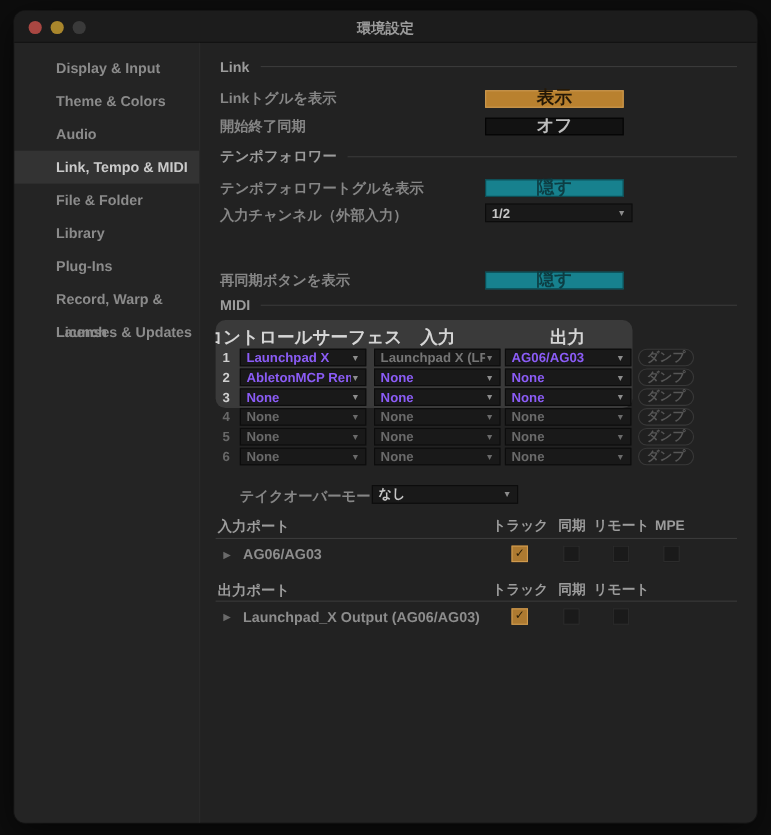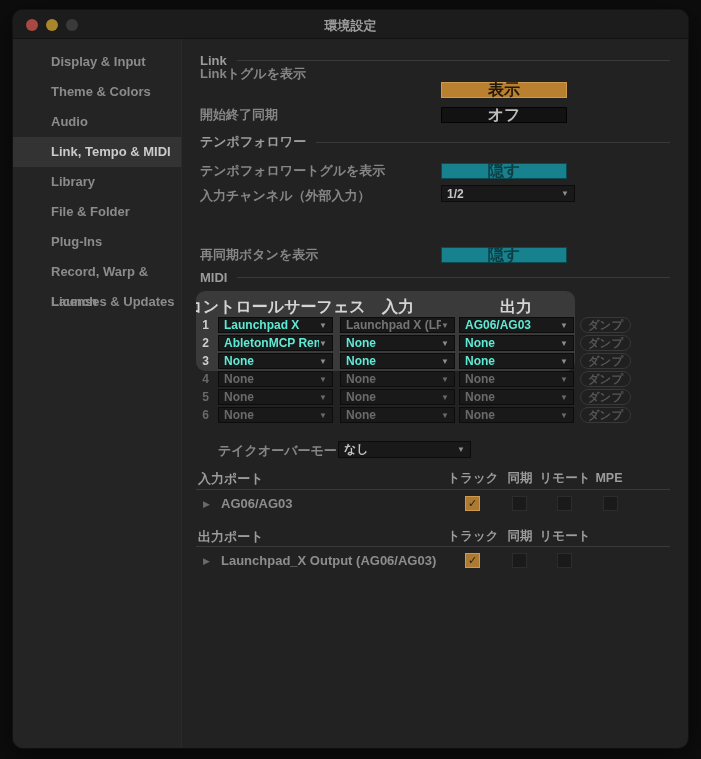--- a/index.html
+++ b/index.html
@@ -48,21 +48,21 @@
 
   
   .midi-box { position:absolute; left:183px; top:281px; width:379px; height:80px;
               background:#3a3a3a; border-radius:9px; overflow:hidden; }
   .midi-col-hdr { position:absolute; top:6px; transform:translateX(-50%);
                   font-size:16px; font-weight:bold; color:#d5d5d5; white-space:nowrap; }
   .midi-row { position:absolute; left:0; width:675px; height:16px; }
   .row-num { position:absolute; left:178px; width:18px; height:16px; line-height:16px;
              text-align:right; font-size:12px; font-weight:bold; color:#cfcfcf; }
   .midi-row .dd { top:0; width:115px; height:16px; }
-  .midi-row .dd .dd-text { color:#5eead4; }
+  .midi-row .dd .dd-text { color:#8b5cf6; }
   .dd.c1 { left:205px; } .dd.c2 { left:327px; } .dd.c3 { left:446px; }
   .dd.disabled .dd-text, .dd.disabled .arr { color:#757575; }
   .midi-row.dim .row-num { color:#686868; }
   .midi-row.dim .dd .dd-text, .midi-row.dim .dd .arr { color:#6a6a6a; }
   .dump { position:absolute; left:567px; top:0; width:51px; height:16px;
           border-radius:9px; background:#202020; border:1px solid #383838;
           text-align:center; line-height:14px; font-size:11.5px; font-weight:bold;
           color:#565656; cursor:pointer; }
 
   
@@ -91,32 +91,32 @@
     <span class="tl yellow"></span>
     <span class="tl gray"></span>
     <div class="title">環境設定</div>
   </div>
 
   <div class="sidebar">
     <div class="side-item">Display &amp; Input</div>
     <div class="side-item">Theme &amp; Colors</div>
     <div class="side-item">Audio</div>
     <div class="side-item selected">Link, Tempo &amp; MIDI</div>
+    <div class="side-item">File &amp; Folder</div>
     <div class="side-item">Library</div>
-    <div class="side-item">File &amp; Folder</div>
     <div class="side-item">Plug-Ins</div>
     <div class="side-item">Record, Warp &amp; Launch</div>
     <div class="side-item">Licenses &amp; Updates</div>
   </div>
 
   <div class="sec-hdr" style="top:42px">
     <span class="sec-title">Link</span>
     <span class="sec-line"></span>
   </div>
-  <div class="lbl" style="top:56px">Linkトグルを表示</div>
+  <div class="lbl" style="top:72px">Linkトグルを表示</div>
   <div class="btn orange" style="top:72px">表示</div>
   <div class="lbl" style="top:97px">開始終了同期</div>
   <div class="btn dark" style="top:97px">オフ</div>
 
   <div class="sec-hdr" style="top:124px">
     <span class="sec-title">テンポフォロワー</span>
     <span class="sec-line"></span>
   </div>
   <div class="lbl" style="top:153px">テンポフォロワートグルを表示</div>
   <div class="btn teal" style="top:153px">隠す</div>

